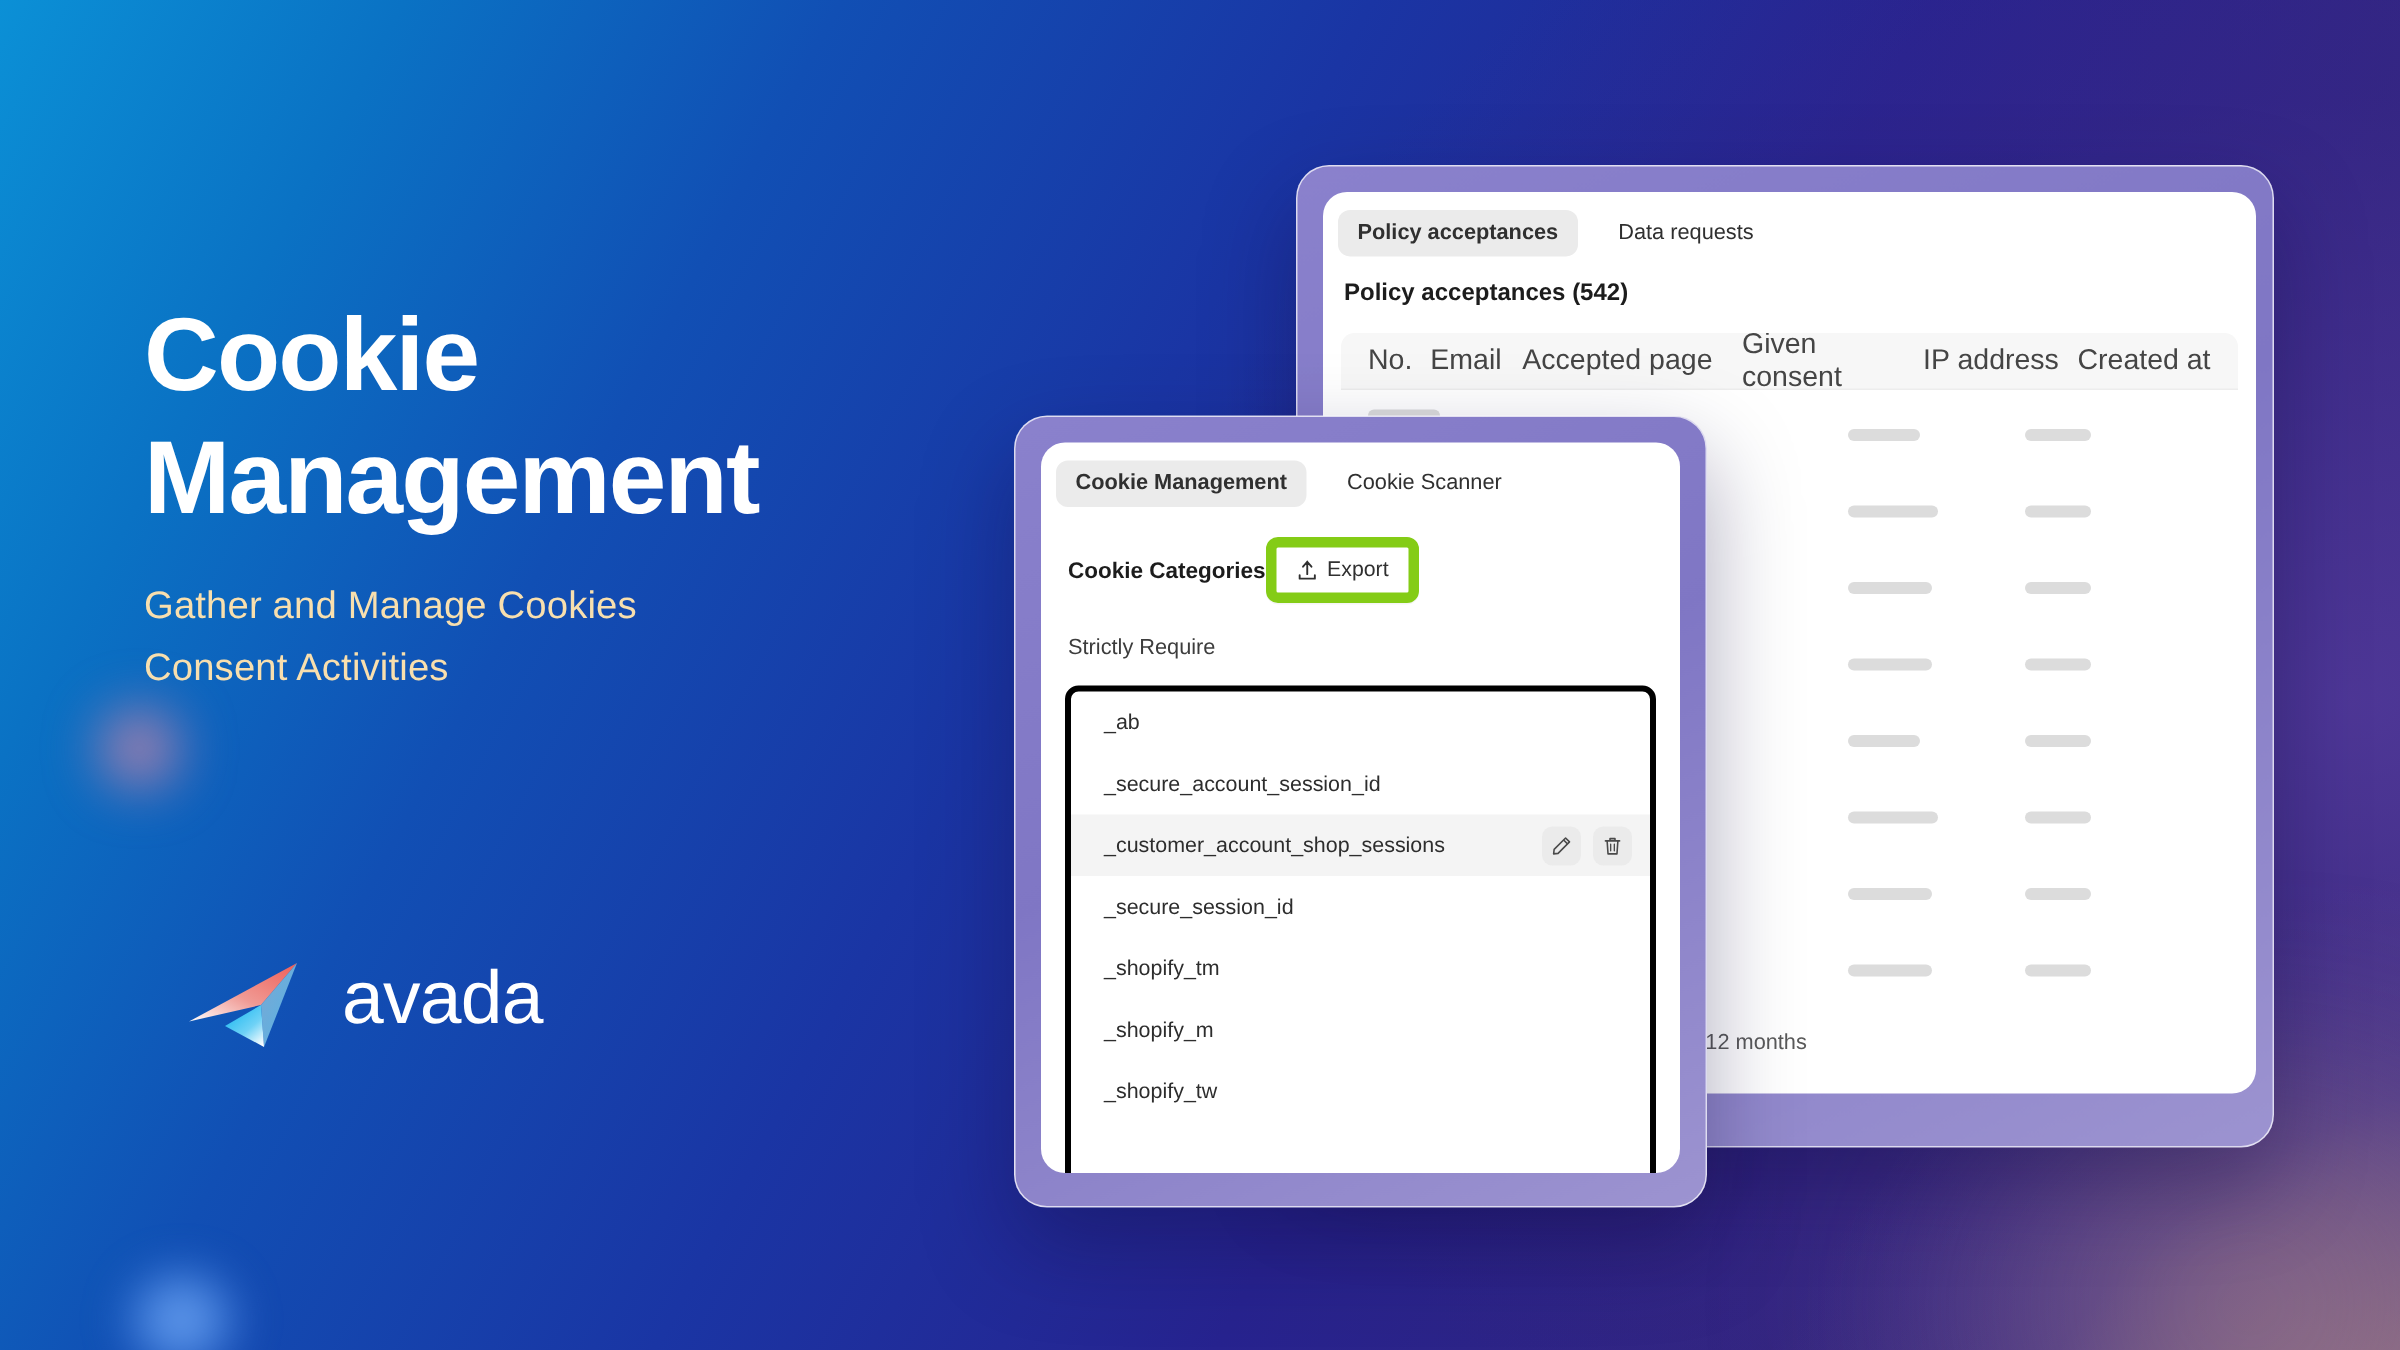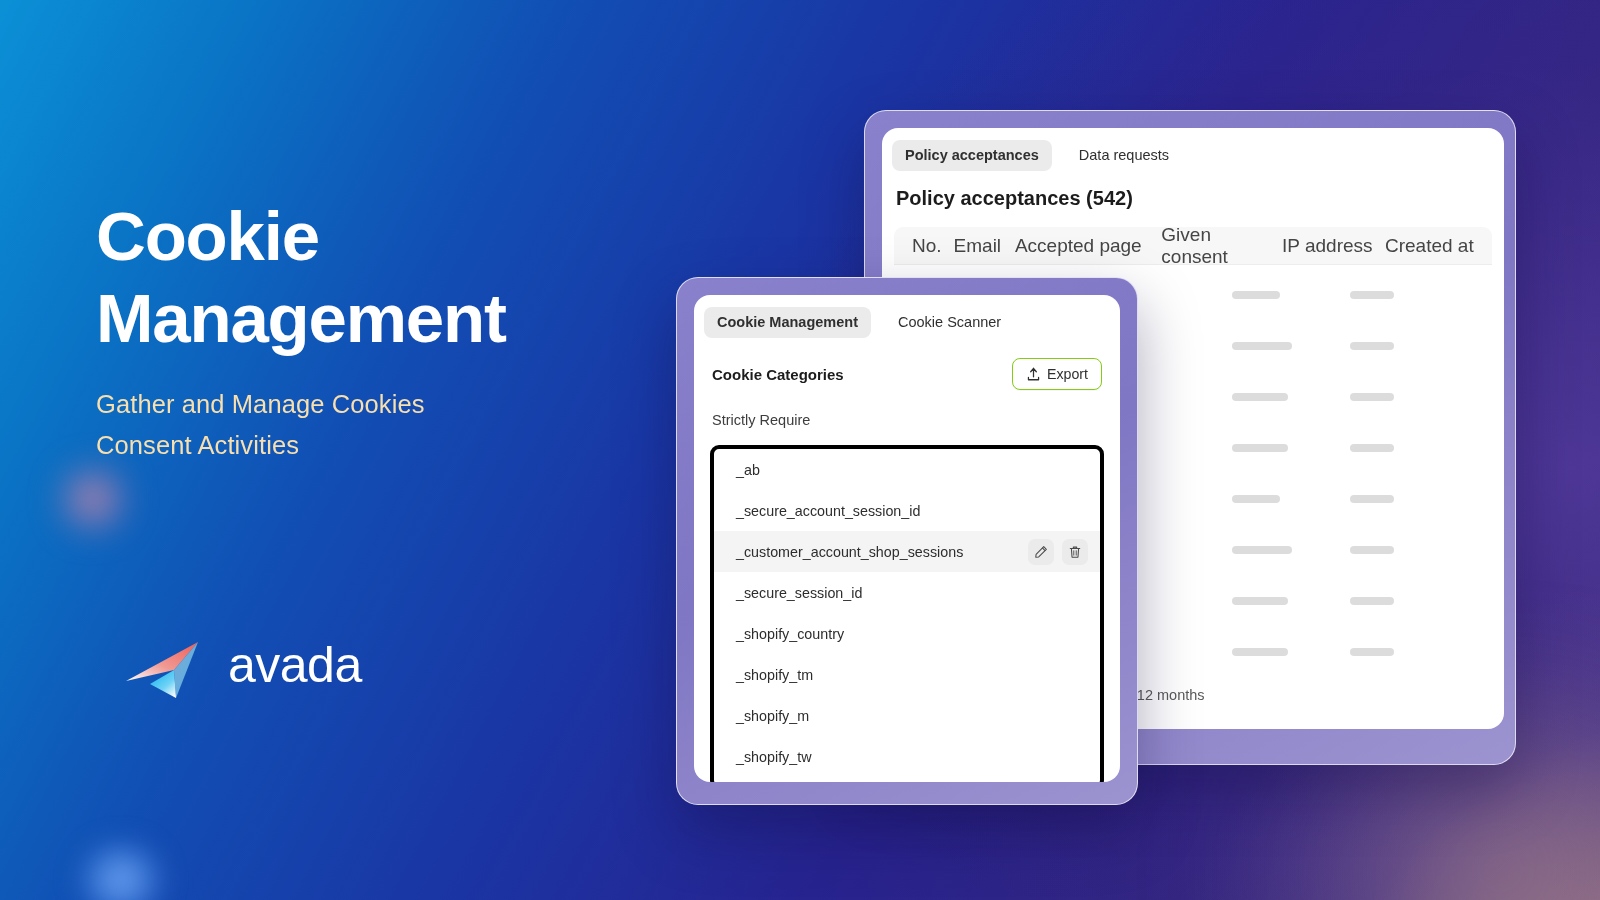--- a/index.html
+++ b/index.html
@@ -77,21 +77,21 @@
   
   #back-frame { left: 864px; top: 110px; width: 652px; height: 655px; }
   #back-card { left: 882px; top: 128px; width: 622px; height: 601px; }
   .tabbar { display: flex; align-items: center; gap: 14px; padding: 12px 10px 4px 10px; }
   .tab {
     font-size: 14.5px; color: #303030; padding: 7px 13px;
     border-radius: 8px; white-space: nowrap; line-height: 1.2;
   }
   .tab.active { background: #ebebeb; font-weight: 700; }
   #back-section-title {
-    font-size: 20px; font-weight: 700; color: #1c1c1c;
+    font-size: 16px; font-weight: 700; color: #1c1c1c;
     padding: 12px 14px 0 14px;
   }
   #acceptances-table { margin: 17px 12px 0 12px; border-radius: 9px 9px 0 0; overflow: hidden; }
   #table-head {
     display: flex; align-items: center;
     background: #f7f7f7; border-bottom: 1px solid #ededed;
     height: 38px; padding: 0 18px;
   }
   #table-head .th { font-size: 19px; color: #454545; }
   #table-body { padding: 4px 18px 0 18px; }
@@ -101,25 +101,25 @@
 
   
   #back-footnote {
     position: absolute; left: 1128px; top: 687px;
     font-size: 14.5px; color: #5a5a5a; z-index: 3;
   }
 
   
   #front-frame { left: 676px; top: 277px; width: 462px; height: 528px; z-index: 5; }
   #front-card { left: 694px; top: 295px; width: 426px; height: 487px; z-index: 6; }
-  #front-header { display: flex; align-items: center; justify-content: space-between; padding: 0 18px; margin-top: 16px; }
+  #front-header { display: flex; align-items: center; padding: 0 18px; margin-top: 16px; }
   #categories-title { font-size: 15px; font-weight: 700; color: #1c1c1c; }
   #export-button {
     display: flex; align-items: center; gap: 6px;
-    border: 1px solid #84cc16; border-radius: 8px;
+    border: 7px solid #84cc16; border-radius: 8px;
     background: #ffffff; padding: 7px 13px;
     font-size: 14.2px; color: #303030; cursor: pointer;
     box-shadow: 0 1px 0 rgba(0,0,0,0.04);
   }
   #group-label { font-size: 14.5px; color: #3d3d3d; padding: 0 18px; margin-top: 22px; }
   #cookie-list-box {
     margin: 17px 16px 0 16px;
     border: 4px solid #000000; border-radius: 9px;
     background: #fff; overflow: hidden;
     height: 344px;
@@ -360,23 +360,20 @@
             <path d="M3.9 4.1 L4.6 14 H11.4 L12.1 4.1" fill="none" stroke="#4a4a4a" stroke-width="1.2" stroke-linejoin="round"></path>
             <path d="M6.6 6.6 V11.6 M9.4 6.6 V11.6" stroke="#4a4a4a" stroke-width="1.05" stroke-linecap="round"></path>
           </svg>
         </span>
       </span>
     </div>
     <div class="cookie-row">
       <span>_secure_session_id</span>
     </div>
     <div class="cookie-row">
-      <span>_shopify_country</span>
-    </div>
-    <div class="cookie-row">
       <span>_shopify_tm</span>
     </div>
     <div class="cookie-row">
       <span>_shopify_m</span>
     </div>
     <div class="cookie-row">
       <span>_shopify_tw</span>
     </div>
   </div>
 </div>

